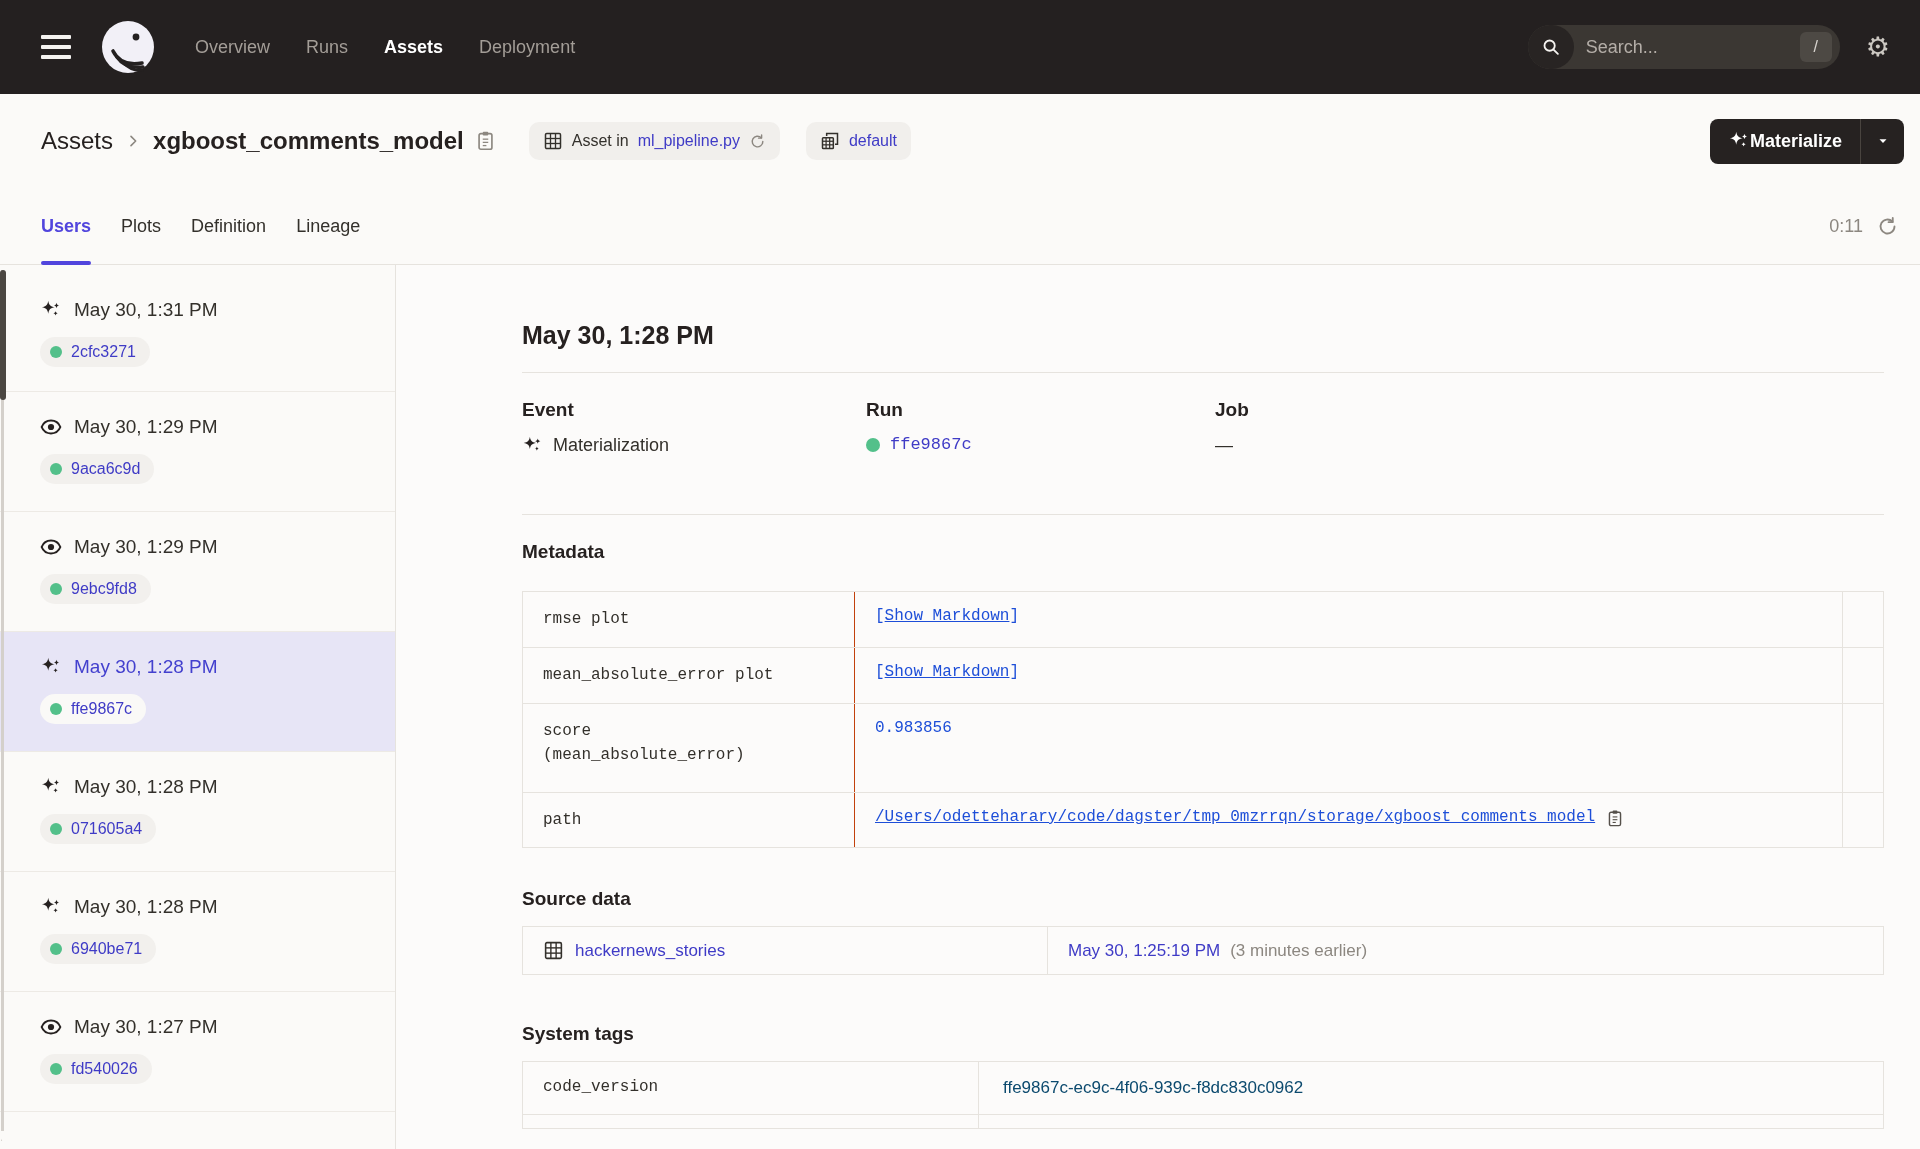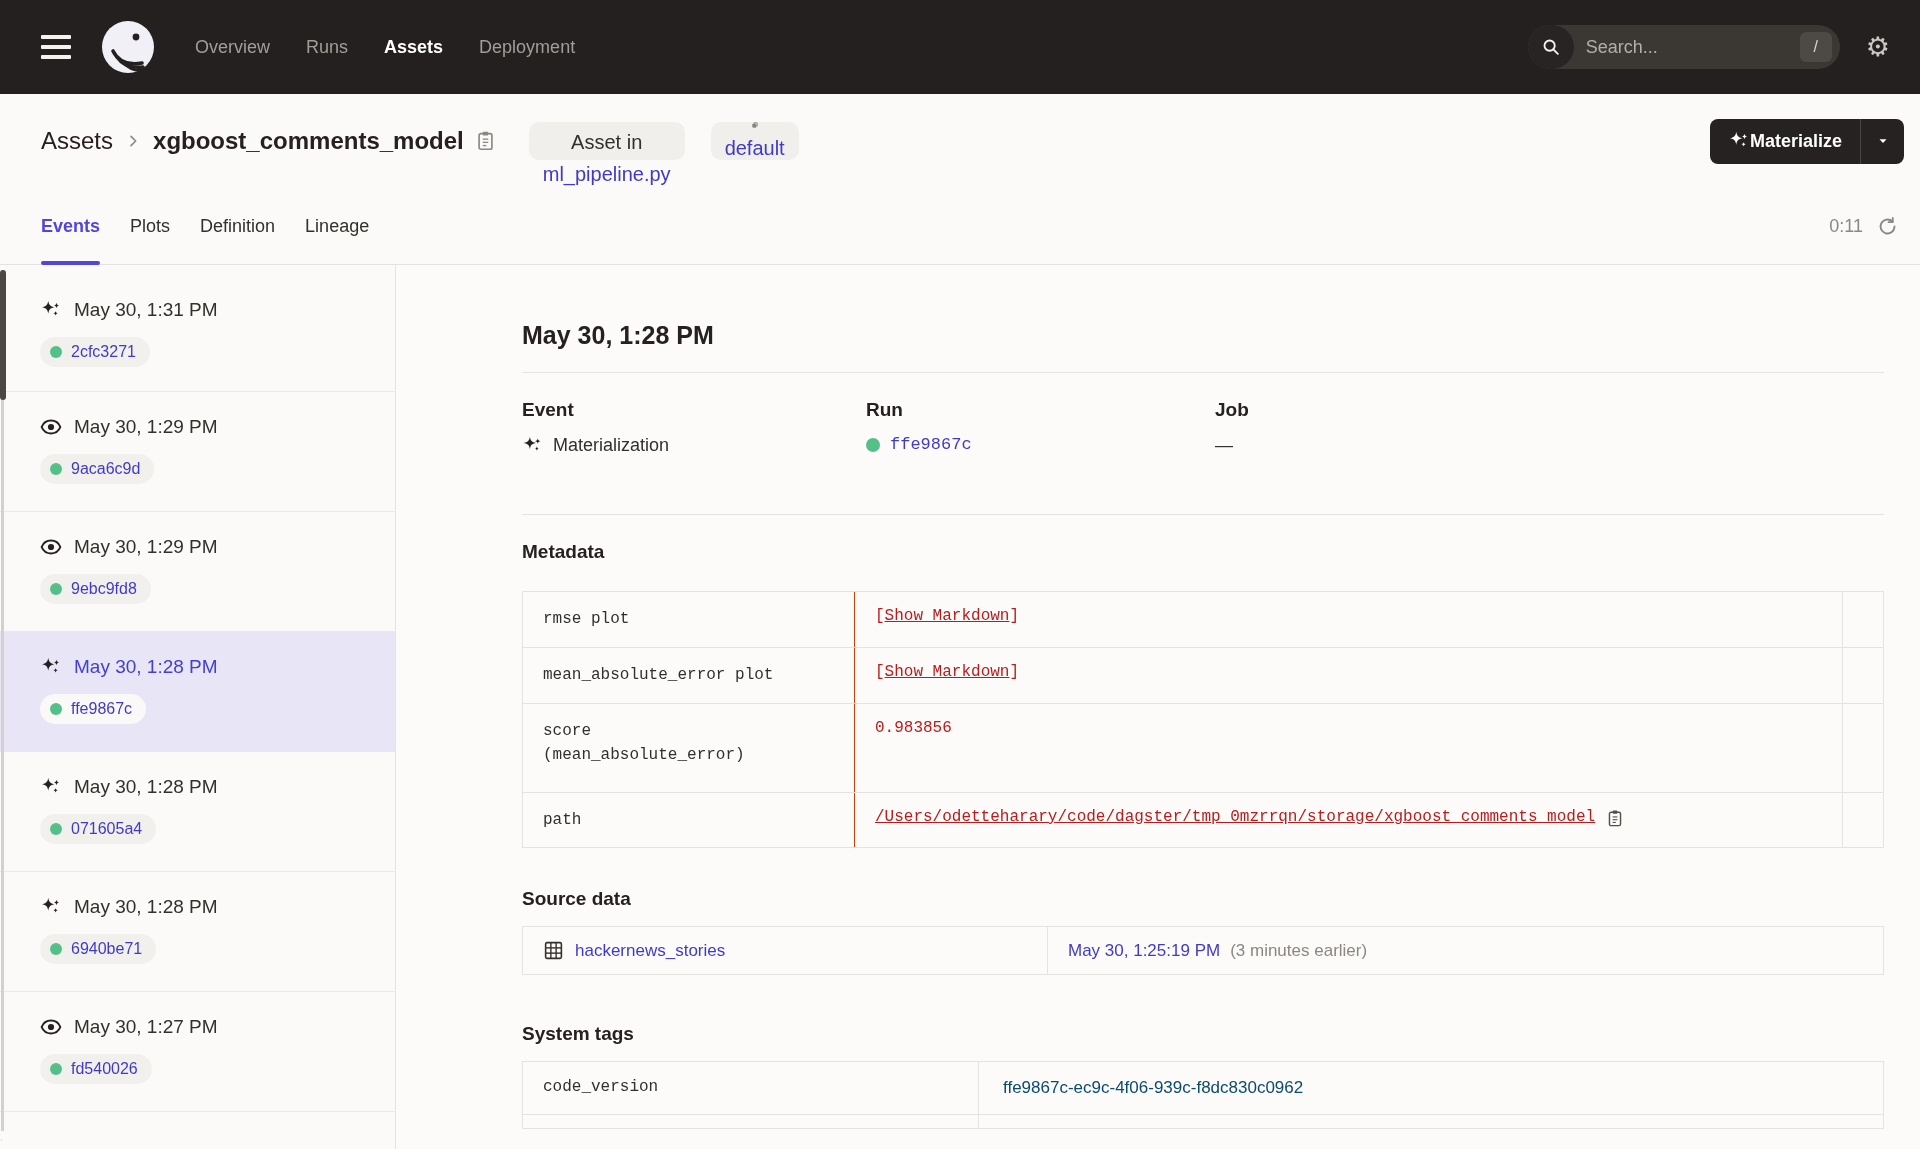--- a/index.html
+++ b/index.html
@@ -37,21 +37,21 @@
   .gear { margin-left:26px; font-size:27px; color:#ccc8c2; cursor:pointer; line-height:1; }
 
   
   .crumb-bar { height:94px; display:flex; align-items:center; padding:0 16px 0 41px; }
   .crumb-root { font-size:24px; color:#262120; cursor:pointer; }
   .crumb-sep { margin:0 12px; }
   .crumb-title { font-size:24px; font-weight:700; color:#262120; }
   .copy-btn { margin-left:12px; cursor:pointer; }
   .chip {
     height:38px; border-radius:10px; background:#f1efec; display:flex; align-items:center;
-    gap:9px; padding:0 14px; font-size:20px; color:#33302b; cursor:pointer;flex-direction:column;
+    gap:9px; padding:0 14px; font-size:16px; color:#33302b; cursor:pointer;
   }
   .chip:first-of-type { margin-left:34px; }
   .chip + .chip { margin-left:26px; }
   .chip a { color:#3f3bc6; text-decoration:none; }
   .materialize-btn {
     margin-left:auto; height:45px; border-radius:8px; background:#262221; color:#fff;
     display:flex; align-items:stretch; cursor:pointer; overflow:hidden;
   }
   .materialize-main { display:flex; align-items:center; padding:0 18px; font-size:18px; font-weight:600; }
   .materialize-caret { width:44px; display:flex; align-items:center; justify-content:center; border-left:1px solid #49443f; }
@@ -93,21 +93,21 @@
 
   .section-title { font-size:19px; font-weight:700; color:#262120; }
   .meta-title { margin-top:26px; }
   .kv-table { margin-top:28px; border:1px solid #e6e3de; }
   .kv-row { display:grid; grid-template-columns:332px 1fr 41px; }
   .kv-row + .kv-row { border-top:1px solid #e6e3de; }
   .kv-key {
     padding:15px 70px 15px 20px; border-right:1px solid #c2410c;
     font-family:"Liberation Mono", monospace; font-size:16px; color:#33302b; line-height:1.55;
   }
-  .kv-val { padding:15px 20px; font-family:"Liberation Mono", monospace; font-size:16px; color:#b91c1c; display:flex; align-items:flex-start; gap:10px; }
+  .kv-val { padding:15px 20px; font-family:"Liberation Mono", monospace; font-size:16px; color:#1d4ed8; display:flex; align-items:flex-start; gap:10px; }
   .kv-extra { border-left:1px solid #e6e3de; }
   .md-link { cursor:pointer; }
   .md-link .ul { text-decoration:underline; }
   .path-link { text-decoration:underline; cursor:pointer; word-break:break-all; }
   .kv-val .copy-btn { margin-left:2px; margin-top:1px; }
 
   .src-title { margin-top:40px; }
   .src-table { margin-top:16px; border:1px solid #e6e3de; }
   .src-row { display:grid; grid-template-columns:525px 1fr; }
   .src-asset { padding:13px 20px; border-right:1px solid #e6e3de; display:flex; align-items:center; gap:11px; }
@@ -225,21 +225,21 @@
     </div>
     <div class="materialize-caret">
       <svg width="14" height="14" viewBox="0 0 24 24">
           <path d="M6 9 L12 15.5 L18 9 Z" fill="#ffffff"></path>
         </svg>
     </div>
   </div>
 </div>
 
 <div class="tabs-bar">
-  <div class="tab active">Events</div>
+  <div class="tab active">Users</div>
   <div class="tab">Plots</div>
   <div class="tab">Definition</div>
   <div class="tab">Lineage</div>
   <div class="refresh-zone">
     <span>0:11</span>
     <svg width="21" height="21" viewBox="0 0 24 24">
         <path d="M20 12 A8 8 0 1 1 17.6 6.3" stroke="#8c8780" stroke-width="2.1" fill="none" stroke-linecap="round"></path>
         <path d="M18 2.2 L18 7 L13.2 7" stroke="#8c8780" stroke-width="2.1" fill="none" stroke-linecap="round" stroke-linejoin="round"></path>
       </svg>
   </div>

